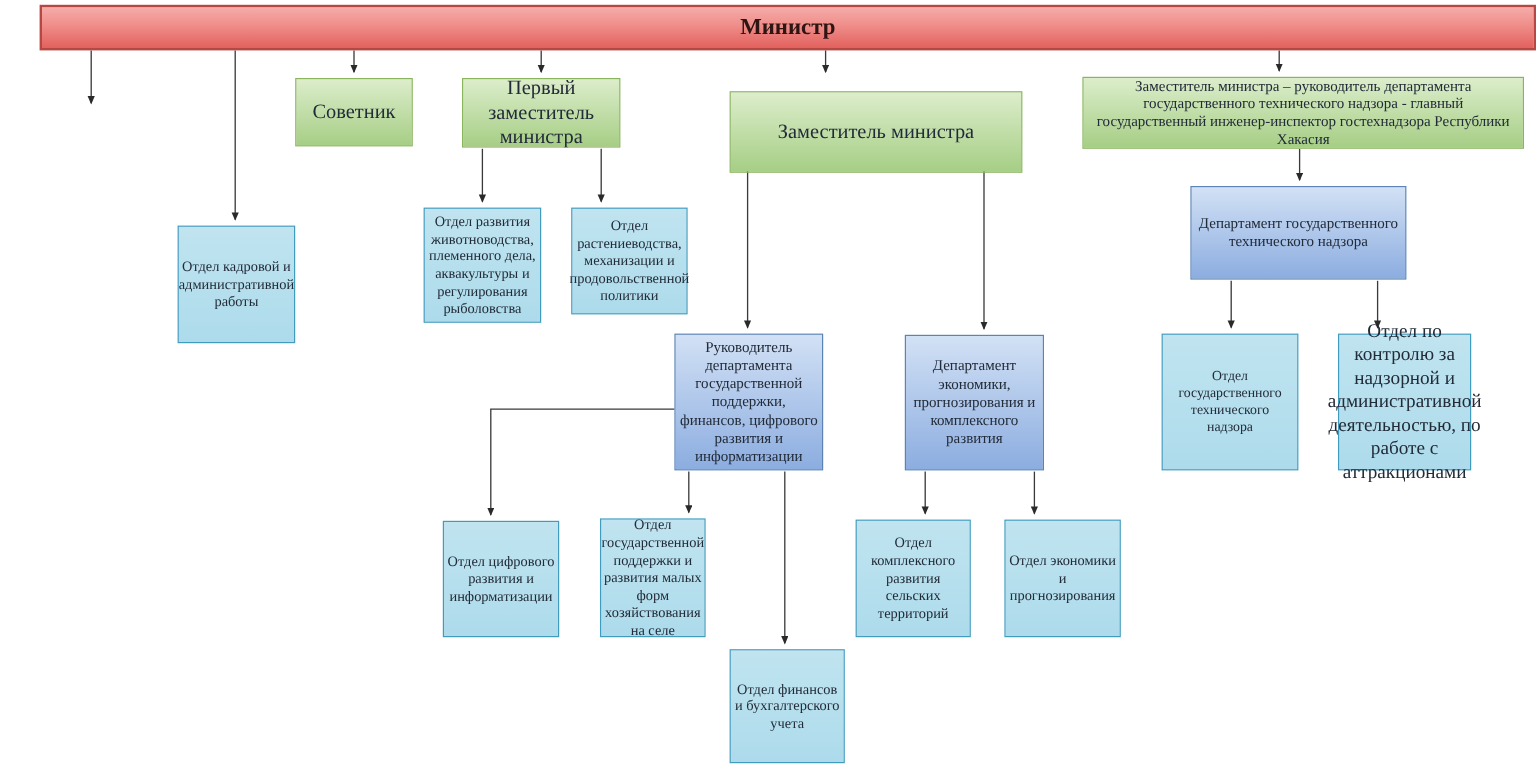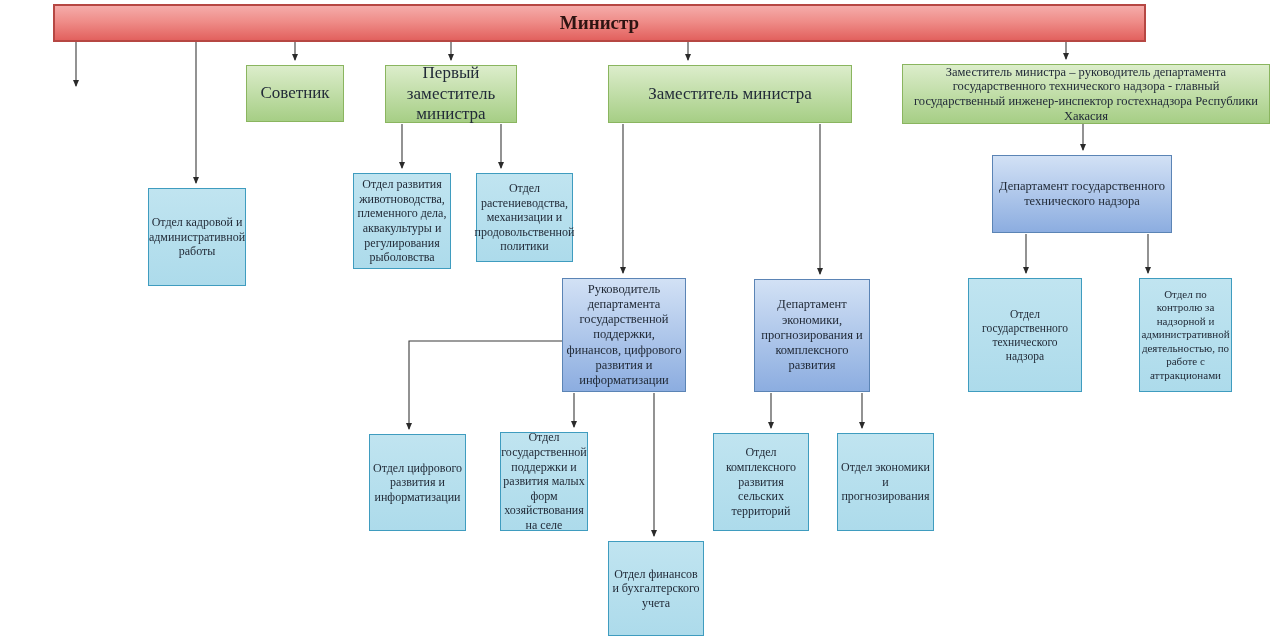--- a/index.html
+++ b/index.html
@@ -23,39 +23,39 @@
   }
   .blue{
     background:linear-gradient(180deg,#d2e1f5 0%,#8cade0 100%);
     border:1.5px solid #5b84b5;font-size:12.5px;
   }
   .cyan{
     background:linear-gradient(180deg,#c0e4f0 0%,#addbeb 100%);
     border:1.5px solid #3f9cbf;font-size:12px;
   }
   
-  .n-minister{left:33px;top:4px;width:1093px;height:38px;margin-left:20px;}
+  .n-minister{left:33px;top:4px;width:1247px;height:38px;}
   .n-dept-head{left:1px;top:91px;width:171px;height:57px;font-size:13px;}
   .n-advisor{left:246px;top:65px;width:98px;height:57px;}
   .n-first-deputy{left:385px;top:65px;width:132px;height:58px;}
-  .n-deputy{left:608px;top:65px;width:244px;height:58px;}
+  .n-deputy{left:608px;top:76px;width:244px;height:68px;}
   .n-deputy-tech{left:902px;top:64px;width:368px;height:60px;font-size:12.5px;line-height:1.18;}
   .n-hr{left:148px;top:188px;width:98px;height:98px;font-size:12px;}
   .n-livestock{left:353px;top:173px;width:98px;height:96px;}
   .n-crops{left:476px;top:173px;width:97px;height:89px;}
   .n-support-head{left:562px;top:278px;width:124px;height:114px;}
   .n-econ-dept{left:754px;top:279px;width:116px;height:113px;}
   .n-tech-dept{left:992px;top:155px;width:180px;height:78px;}
   .n-digital{left:369px;top:434px;width:97px;height:97px;text-align:center;}
   .n-small-farms{left:500px;top:432px;width:88px;height:99px;}
   .n-finance{left:608px;top:541px;width:96px;height:95px;}
   .n-rural{left:713px;top:433px;width:96px;height:98px;}
   .n-econ-forecast{left:837px;top:433px;width:97px;height:98px;}
   .n-tech-sup{left:968px;top:278px;width:114px;height:114px;font-size:11.5px;}
-  .n-control{left:1115px;top:278px;width:93px;height:114px;font-size:11px;margin-left:24px;}
+  .n-control{left:1115px;top:278px;width:111px;height:114px;font-size:16px;}
 </style>
 </head>
 <body>
 
 <div class="stage">
 
   <svg class="layer" viewBox="0 0 1280 640">
     <defs>
       <marker id="arw" markerWidth="9" markerHeight="8" refX="6" refY="3" orient="auto" markerUnits="userSpaceOnUse">
         <path d="M0,0 L7,3 L0,6 Z" fill="#2a2a2a"></path>

